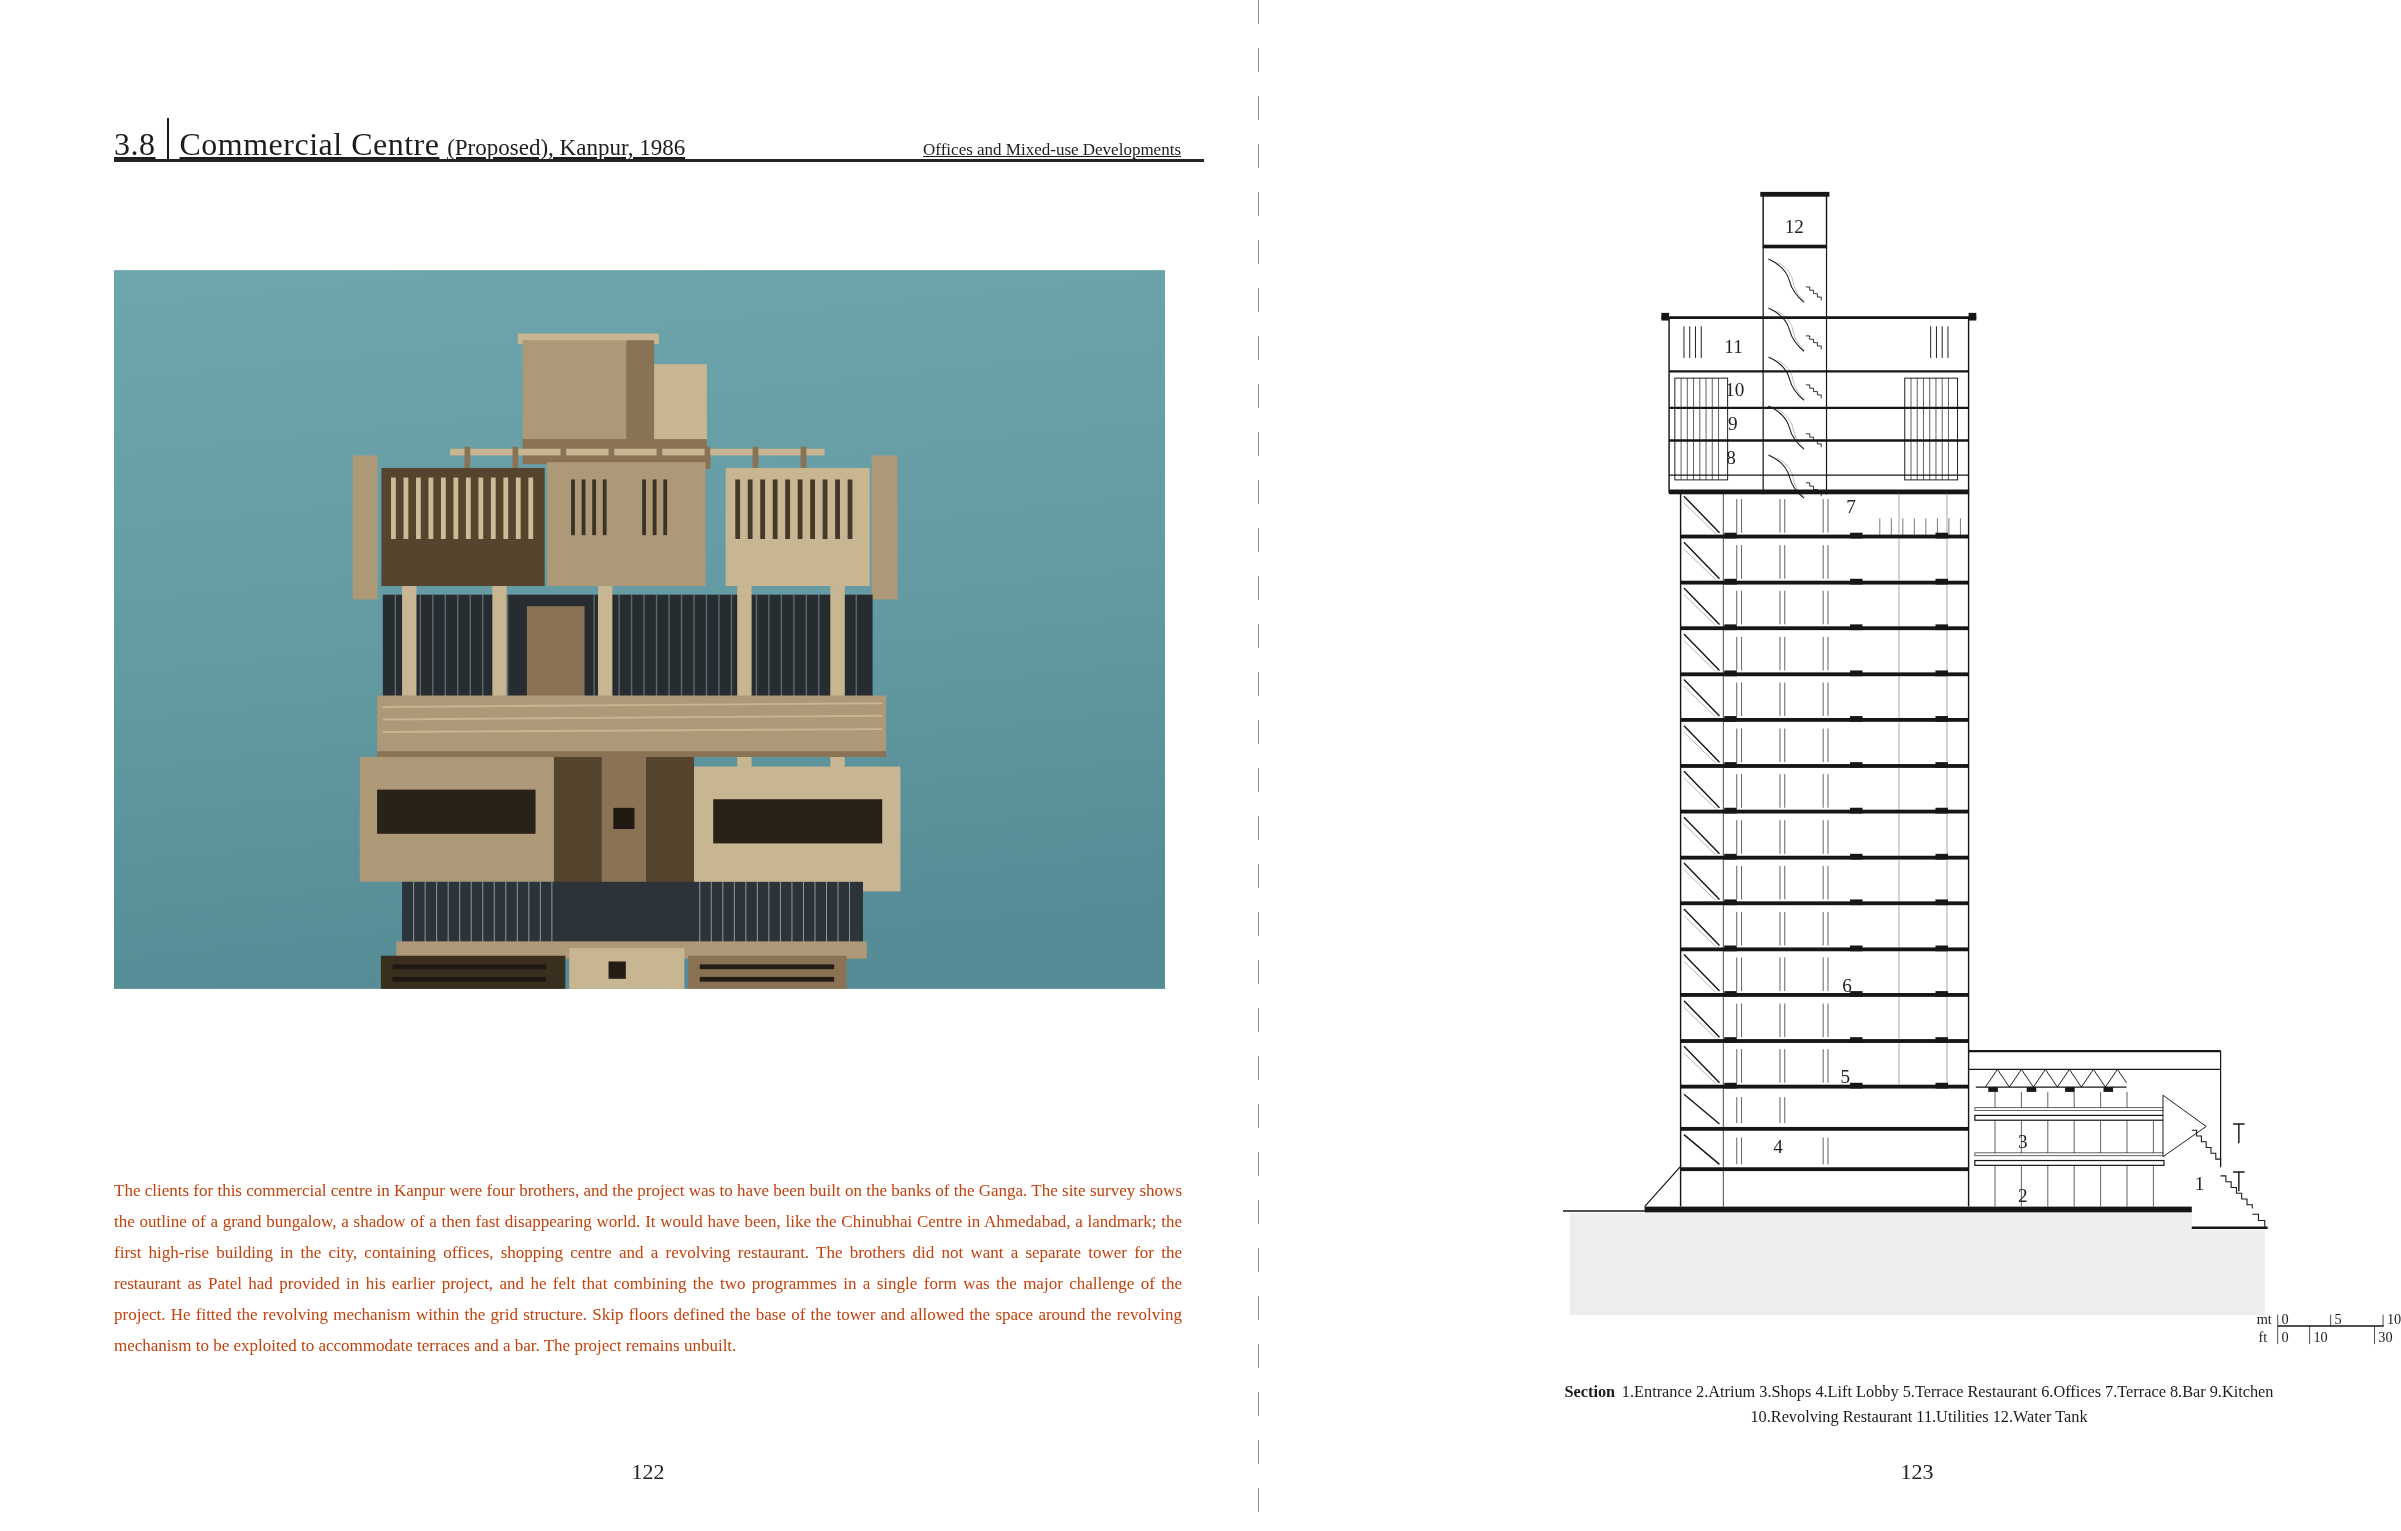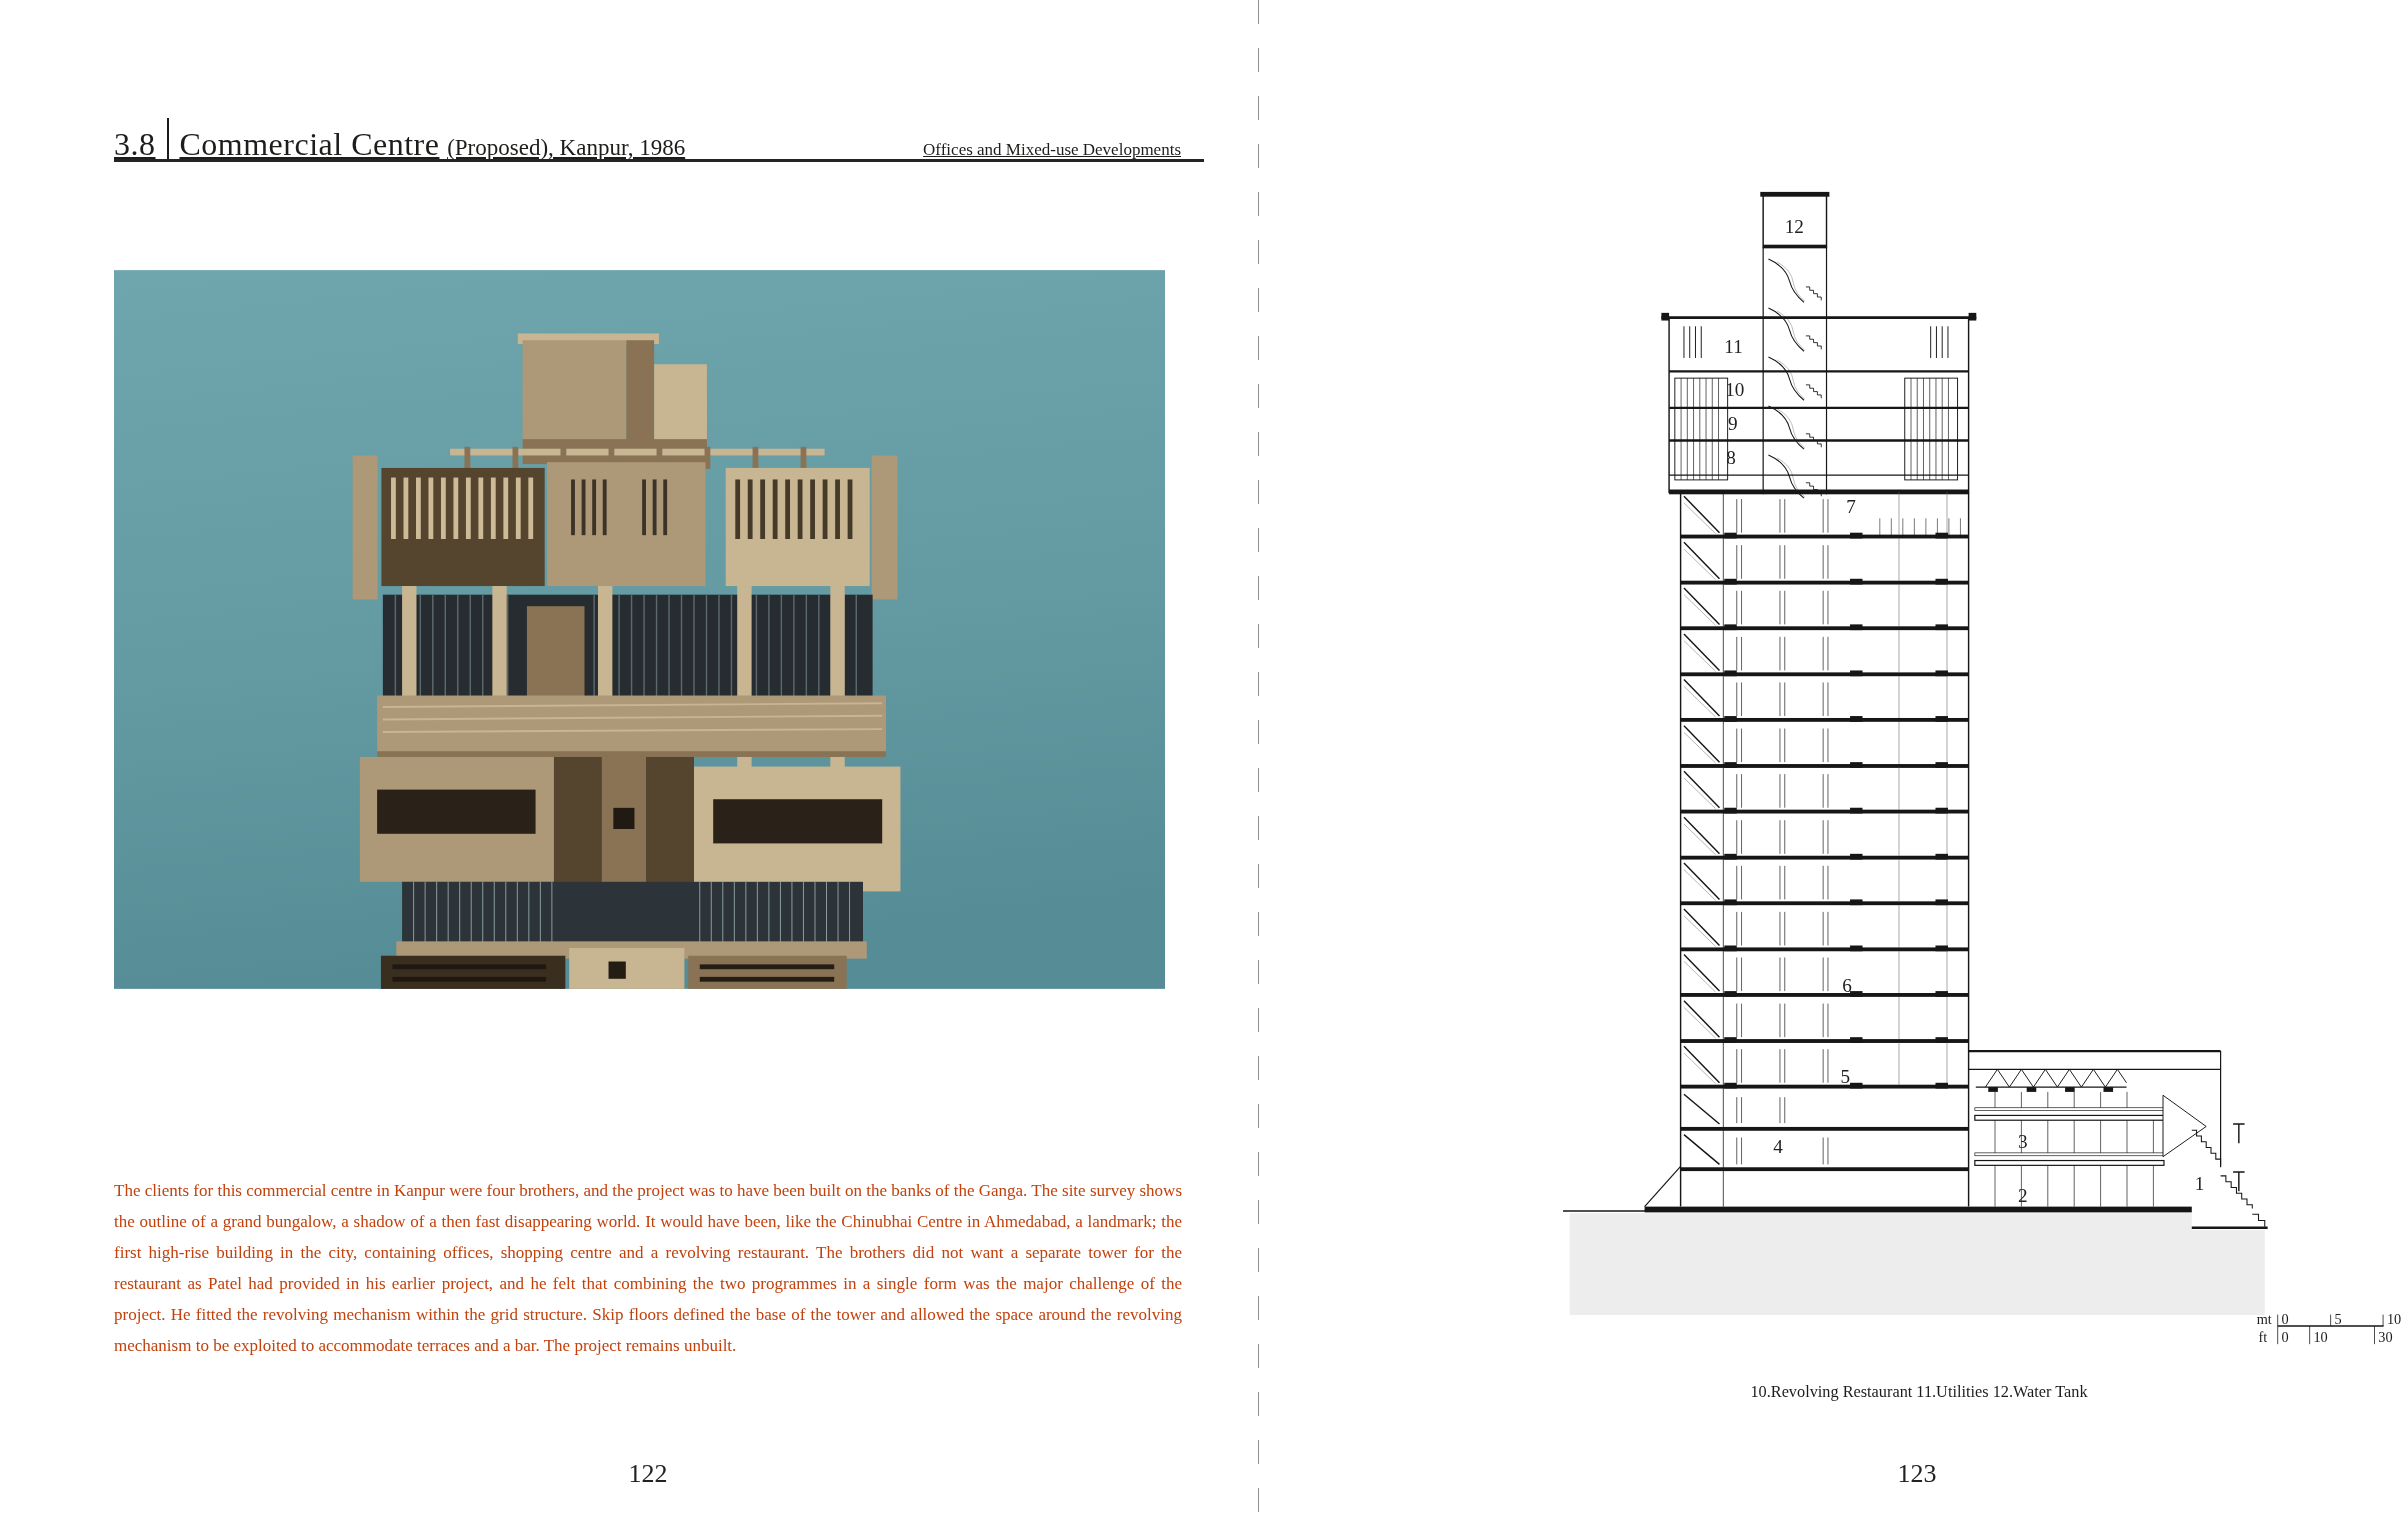--- a/index.html
+++ b/index.html
@@ -28,21 +28,21 @@
   .ch-sub{font-size:23px;margin-left:7.7px;}
   .ch-cat{font-size:17px;margin-left:auto;}
   .rule{position:absolute;left:114px;top:159px;width:1090px;height:2.9px;background:#242424;}
   .photo{position:absolute;left:114px;top:270px;width:1051px;height:719px;margin:0;}
   .photo svg{display:block;}
   .body-text{
     position:absolute;left:114px;top:1175px;width:1068px;
     font-size:17px;line-height:31px;text-align:justify;text-align-last:left;
     margin:0;color:#c2410c;
   }
-  .folio{position:absolute;font-size:26px;text-align:center;color:#222;}
+  .folio{position:absolute;font-size:22px;text-align:center;color:#222;}
   .folio-left{left:114px;width:1068px;top:1459px;}
   .folio-right{left:1563px;width:708px;top:1459px;}
   
   .drawing{position:absolute;left:1563px;top:187px;width:708px;height:1133px;}
   .scalebar{position:absolute;left:2253px;top:1306px;width:202px;height:62px;}
   .caption{
     position:absolute;left:1494px;top:1379px;width:850px;
     font-size:16.3px;line-height:25px;text-align:center;color:#1c1c1a;
   }
   .cap-bold{font-weight:bold;margin-right:6.7px;}
@@ -378,19 +378,22 @@
         <text x="279" y="38">10</text>
         <text x="10" y="76">ft</text>
         <text x="58" y="76">0</text>
         <text x="125" y="76">10</text>
         <text x="261" y="76">30</text>
       </g>
     </svg>
   </div>
 
   <div class="caption">
+    <div class="cap-line1">
+      <span class="cap-bold">Section</span><span>1.Entrance 2.Atrium 3.Shops 4.Lift Lobby 5.Terrace Restaurant 6.Offices 7.Terrace 8.Bar 9.Kitchen</span>
+    </div>
     <div class="cap-line2">10.Revolving Restaurant 11.Utilities 12.Water Tank</div>
   </div>
 
   <div class="folio folio-right">123</div>
 
 </div>
 
 
 </body></html>

